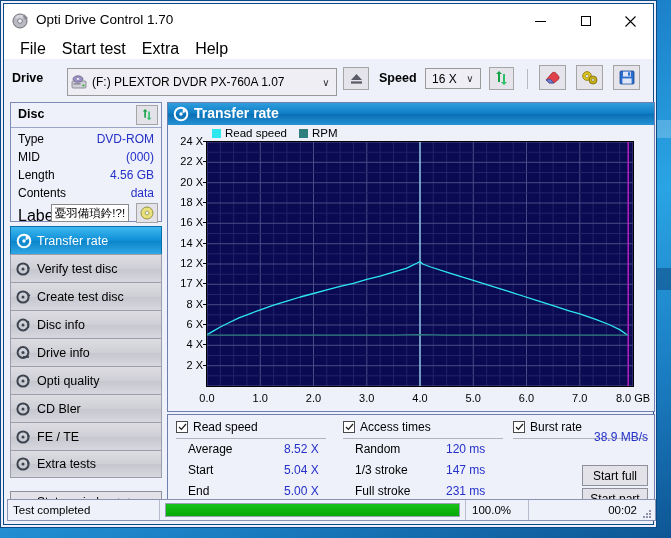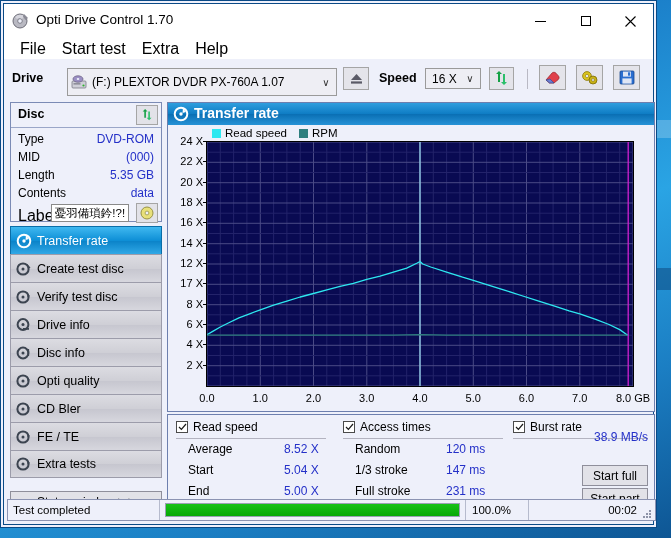--- a/index.html
+++ b/index.html
@@ -249,21 +249,21 @@
         <div class="drow">
           <span class="dk">Type</span>
           <span class="dv">DVD-ROM</span>
         </div>
         <div class="drow">
           <span class="dk">MID</span>
           <span class="dv">(000)</span>
         </div>
         <div class="drow">
           <span class="dk">Length</span>
-          <span class="dv">5.35 GB</span>
+          <span class="dv">4.56 GB</span>
         </div>
         <div class="drow">
           <span class="dk">Contents</span>
           <span class="dv">data</span>
         </div>
         <div class="label-row">
           <span class="dk" style="top:4px;">Label</span>
           <span class="label-box">憂羽備瑣鈐!?!</span>
           <span class="label-btn">
             <svg width="14" height="14" viewBox="0 0 14 14">
@@ -284,54 +284,54 @@
                 <path d="M10 2 L13 6 L9.5 7 Z" fill="#ffffff"></path>
               </svg>
         </span>
         <span class="nav-txt">Transfer rate</span>
       </div>
       <div class="nav-item">
         <span class="nav-ico">
           <svg width="16" height="16" viewBox="0 0 16 16">
                 <circle cx="7" cy="8" r="5.6" fill="none" stroke="#3c4450" stroke-width="2"></circle>
                 <circle cx="7" cy="8" r="1.5" fill="#3c4450"></circle>
+                <path d="M11 4 L14 7 L11.5 8.5 Z" fill="#3c4450"></path>
+              </svg>
+        </span>
+        <span class="nav-txt">Verify test disc</span>
+      </div>
+      <div class="nav-item">
+        <span class="nav-ico">
+          <svg width="16" height="16" viewBox="0 0 16 16">
+                <circle cx="7" cy="8" r="5.6" fill="none" stroke="#3c4450" stroke-width="2"></circle>
+                <circle cx="7" cy="8" r="1.5" fill="#3c4450"></circle>
                 <path d="M11 3 L14.5 6.5 L12 8 Z" fill="#3c4450"></path>
               </svg>
         </span>
         <span class="nav-txt">Create test disc</span>
       </div>
       <div class="nav-item">
         <span class="nav-ico">
           <svg width="16" height="16" viewBox="0 0 16 16">
-                <circle cx="7" cy="8" r="5.6" fill="none" stroke="#3c4450" stroke-width="2"></circle>
-                <circle cx="7" cy="8" r="1.5" fill="#3c4450"></circle>
-                <path d="M11 4 L14 7 L11.5 8.5 Z" fill="#3c4450"></path>
-              </svg>
-        </span>
-        <span class="nav-txt">Verify test disc</span>
+                <circle cx="7" cy="8" r="5.4" fill="none" stroke="#3c4450" stroke-width="2"></circle>
+                <circle cx="7" cy="8" r="1.5" fill="#3c4450"></circle>
+                <rect x="11.5" y="4" width="1.6" height="7" fill="#3c4450"></rect>
+              </svg>
+        </span>
+        <span class="nav-txt">Disc info</span>
       </div>
       <div class="nav-item">
         <span class="nav-ico">
           <svg width="16" height="16" viewBox="0 0 16 16">
                 <circle cx="7" cy="7.5" r="5.4" fill="none" stroke="#3c4450" stroke-width="2"></circle>
                 <circle cx="7" cy="7.5" r="1.5" fill="#3c4450"></circle>
                 <rect x="7" y="11" width="6" height="1.8" fill="#3c4450"></rect>
               </svg>
         </span>
         <span class="nav-txt">Drive info</span>
-      </div>
-      <div class="nav-item">
-        <span class="nav-ico">
-          <svg width="16" height="16" viewBox="0 0 16 16">
-                <circle cx="7" cy="8" r="5.4" fill="none" stroke="#3c4450" stroke-width="2"></circle>
-                <circle cx="7" cy="8" r="1.5" fill="#3c4450"></circle>
-                <rect x="11.5" y="4" width="1.6" height="7" fill="#3c4450"></rect>
-              </svg>
-        </span>
-        <span class="nav-txt">Disc info</span>
       </div>
       <div class="nav-item">
         <span class="nav-ico">
           <svg width="16" height="16" viewBox="0 0 16 16">
                 <circle cx="7" cy="8" r="5.6" fill="none" stroke="#3c4450" stroke-width="2"></circle>
                 <circle cx="7" cy="8" r="1.5" fill="#3c4450"></circle>
                 <path d="M11 4 L14 7 L11.5 8.5 Z" fill="#3c4450"></path>
               </svg>
         </span>
         <span class="nav-txt">Opti quality</span>

